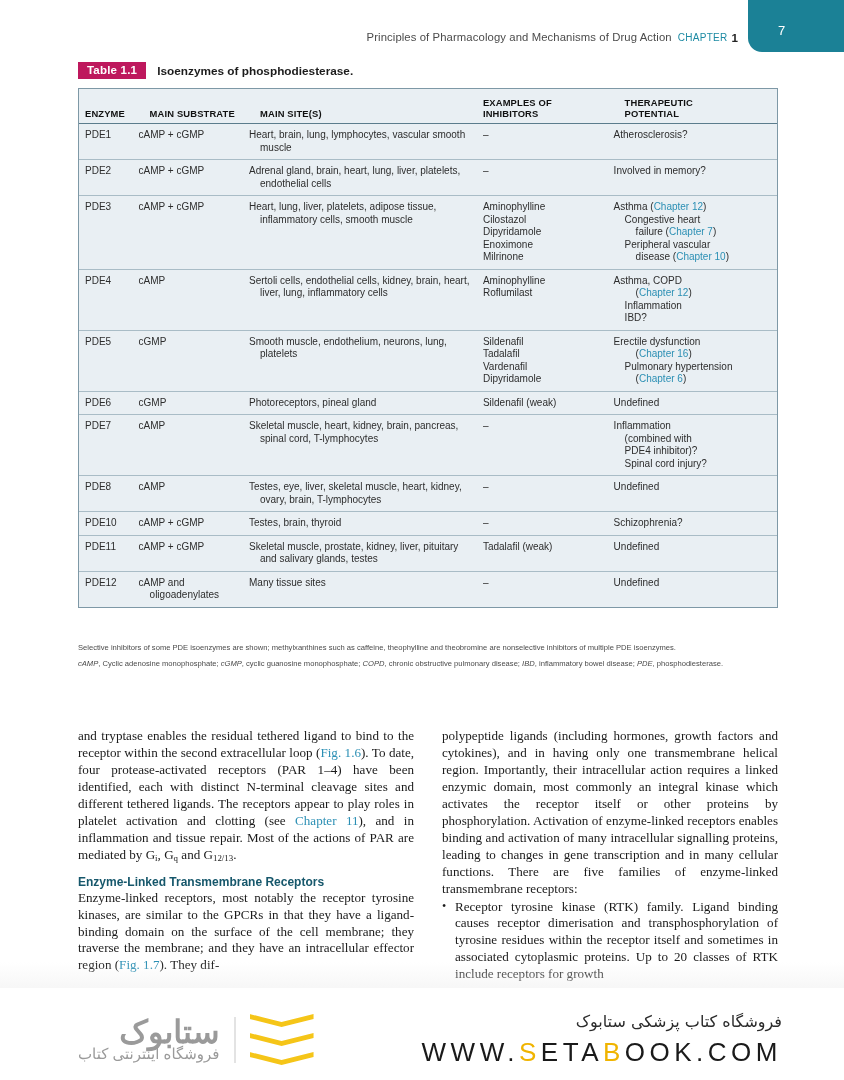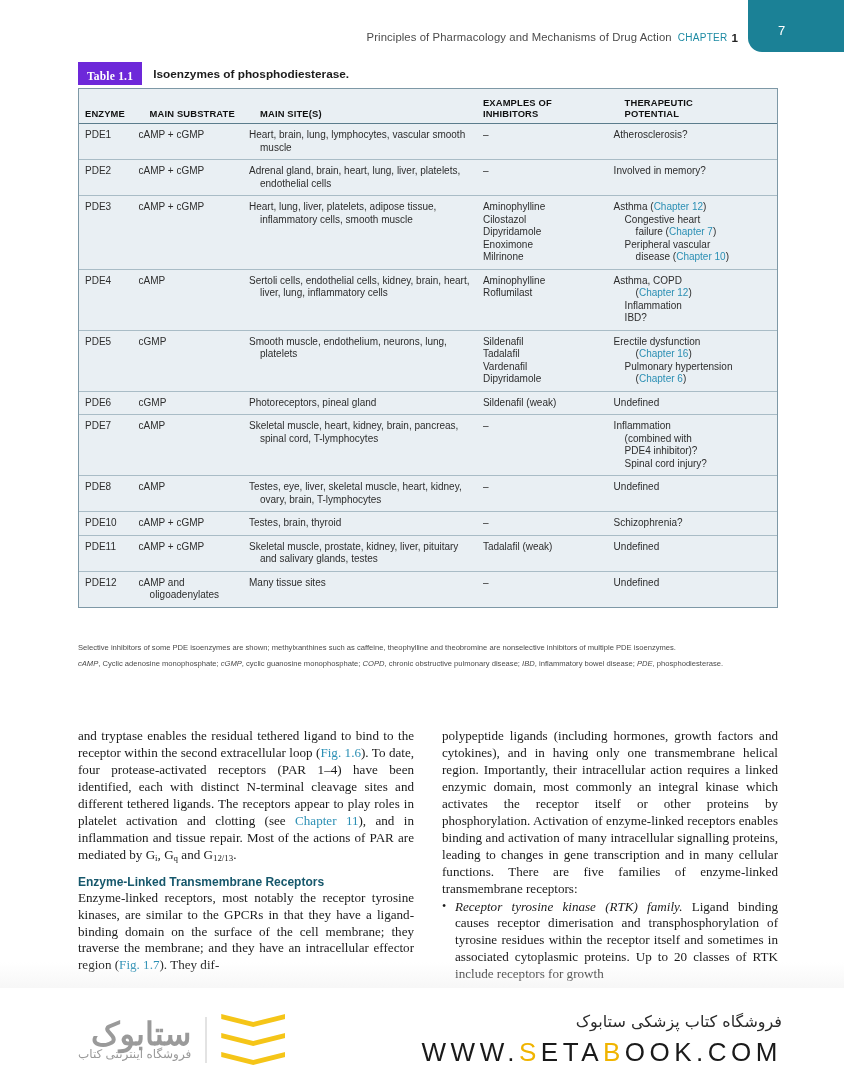--- a/index.html
+++ b/index.html
@@ -35,24 +35,24 @@
     color: #ffffff; font-size: 13px;
     font-family: "Liberation Sans", sans-serif;
   }
 
   
   .table-caption {
     position: absolute; top: 62px; left: 78px;
     display: flex; align-items: center;
   }
   .tbl-badge {
-    background: #6d28d9; color: #ffffff;
-    font-family: Liberation Serif, serif;
+    background: #be185d; color: #ffffff;
+    font-family: Liberation Sans, sans-serif;
     font-size: 11.5px; font-weight: bold;
-    padding: 8px 9px 3px 9px;
+    padding: 2px 9px 3px 9px;
     letter-spacing: .2px;
   }
   .tbl-title {
     font-family: "Liberation Sans", sans-serif;
     font-size: 11.8px; font-weight: bold; color: #1c1c1c;
     margin-left: 11px;
   }
 
   
   .tbl-wrap {
@@ -119,42 +119,42 @@
     font-family: "Liberation Sans", sans-serif;
     font-size: 12px; font-weight: bold; color: #16576b;
     margin: 11px 0 1px 0;
   }
   .bullet {
     display: flex; margin-top: 1px;
   }
   .bullet .dotcol { width: 13px; flex: none; font-size: 12px; line-height: 1.295; color:#1a1a1a; }
   .bullet .btxt { flex: 1; }
   .bullet .btxt p { text-align: justify; }
-  .italic { font-style: italic; }
+  .italic { }
   sub { font-size: .68em; vertical-align: baseline; position: relative; top: .28em; }
 
   
   .footer {
     position: absolute; left: 0; bottom: 0; width: 844px; height: 92px;
     background: #ffffff;
   }
   .fade {
     position: absolute; left: 0; bottom: 92px; width: 844px; height: 26px;
     background: linear-gradient(to bottom, rgba(255,255,255,0), rgba(240,240,240,.55));
   }
   .logo-block { position: absolute; left: 78px; bottom: 14px; display: flex; align-items: center; }
   .logo-word {
     font-family: "Liberation Sans", sans-serif;
     font-size: 32px; font-weight: bold; color: #9a9a9a;
     letter-spacing: -2px; direction: rtl;
     line-height: .95;
   }
   .logo-sub {
     font-family: "Liberation Sans", sans-serif;
-    font-size: 12px; color: #9a9a9a; direction: rtl; text-align: right;
+    font-size: 15px; color: #9a9a9a; direction: rtl; text-align: right;
     margin-top: -2px;
   }
   .logo-divider { width: 2px; height: 46px; background: #e3e3e3; margin: 0 14px; }
   .chev { position: relative; width: 64px; height: 52px; }
   .chev i {
     position: absolute; left: 0; width: 64px; height: 13px;
     background: #f5c518; display: block;
     clip-path: polygon(0 0, 50% 62%, 100% 0, 100% 38%, 50% 100%, 0 38%);
   }
   .chev i:nth-child(1) { top: 0; }

